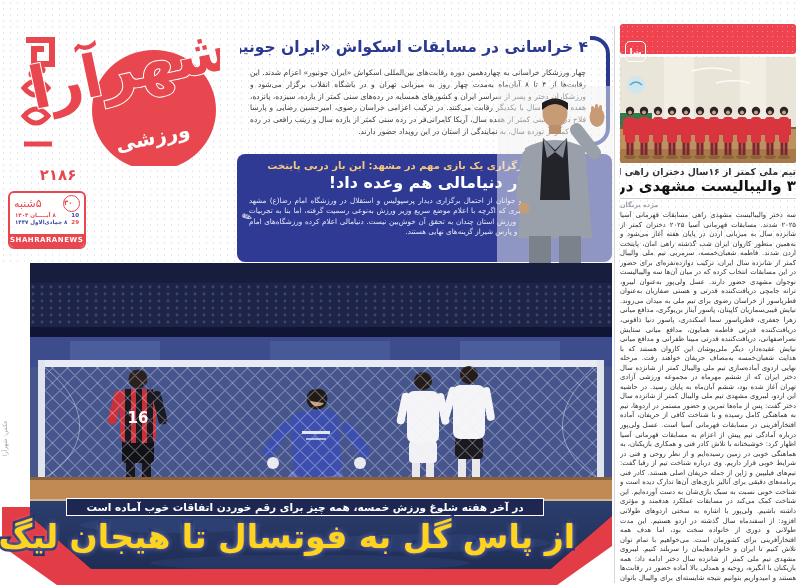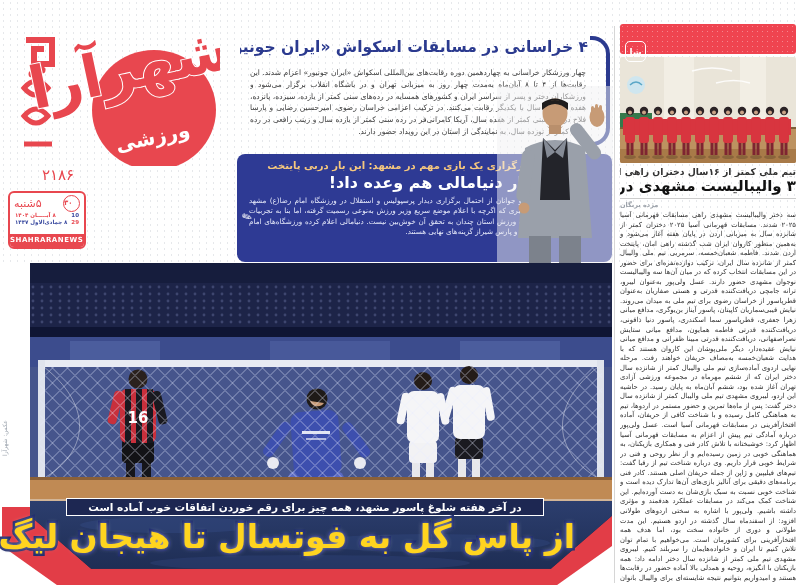--- a/index.html
+++ b/index.html
@@ -7,21 +7,21 @@
     position:relative;width:800px;height:588px;background:#fff;overflow:hidden;
     font-family:"DejaVu Sans","Liberation Sans",sans-serif;direction:rtl;margin:0 auto;
   }
   .abs{position:absolute;}
   
   .dots{left:0;top:0;width:800px;height:262px;
     background-image:radial-gradient(#c7cbd3 0.8px,transparent 0.9px);
     background-size:7px 6px;opacity:.45;pointer-events:none;}
   
   .logo-area{left:4px;top:4px;width:216px;height:162px;}
-  .issue-number{left:8px;top:166px;width:100px;color:#e8474f;font-weight:normal;
+  .issue-number{left:8px;top:166px;width:100px;color:#e8474f;font-weight:bold;
     font-size:15px;letter-spacing:6px;text-align:center;}
   .datebox{left:8px;top:191px;width:78px;height:58px;border:2px solid #e8474f;
     border-radius:6px;background:#fff;overflow:hidden;box-sizing:border-box;}
   .datebox-row1{display:flex;align-items:center;justify-content:space-between;padding:2px 4px 0 4px;}
   .weekday{color:#e8474f;font-weight:normal;font-size:11px;}
   .daycircle{width:15px;height:15px;border:1.5px solid #e8474f;border-radius:50%;
     color:#e8474f;font-size:7px;font-weight:bold;text-align:left;line-height:15px;}
   .dateline{display:flex;justify-content:space-between;padding:0 5px;font-size:5.5px;line-height:7px;}
   .dj{color:#e8474f;font-weight:bold;}
   .dh{color:#3b4ba0;font-weight:bold;}
@@ -277,21 +277,21 @@
       <rect x="0" y="214" width="582" height="24" fill="#c08a54"></rect>
       <rect x="0" y="214" width="582" height="3" fill="#8a6038"></rect>
       <rect x="0" y="236" width="582" height="3" fill="#e8e8e8" opacity=".45"></rect>
       <rect x="0" y="238" width="582" height="74" fill="url(#floorblue)"></rect>
       <ellipse cx="140" cy="262" rx="90" ry="8" fill="#31477e" opacity=".55"></ellipse>
       <ellipse cx="400" cy="280" rx="120" ry="9" fill="#31477e" opacity=".45"></ellipse>
       <ellipse cx="280" cy="300" rx="160" ry="8" fill="#31477e" opacity=".4"></ellipse>
     </svg>
   </div>
 
-  <div class="abs caption">در آخر هفته شلوغ پاسور مشهد، همه چیز برای رقم خوردن اتفاقات خوب آماده است</div>
+  <div class="abs caption">در آخر هفته شلوغ ورزش خمسه، همه چیز برای رقم خوردن اتفاقات خوب آماده است</div>
   <div class="abs banner-text">از پاس گل به فوتسال تا هیجان لیگ پایه</div>
   <div class="abs photo-credit">عکس: شهرآرا</div>
 
   <div class="abs divider"></div>
 
   <div class="abs wbanner">
     <div class="mini-logo">شا</div>
   </div>
 
   <div class="abs wphoto">

